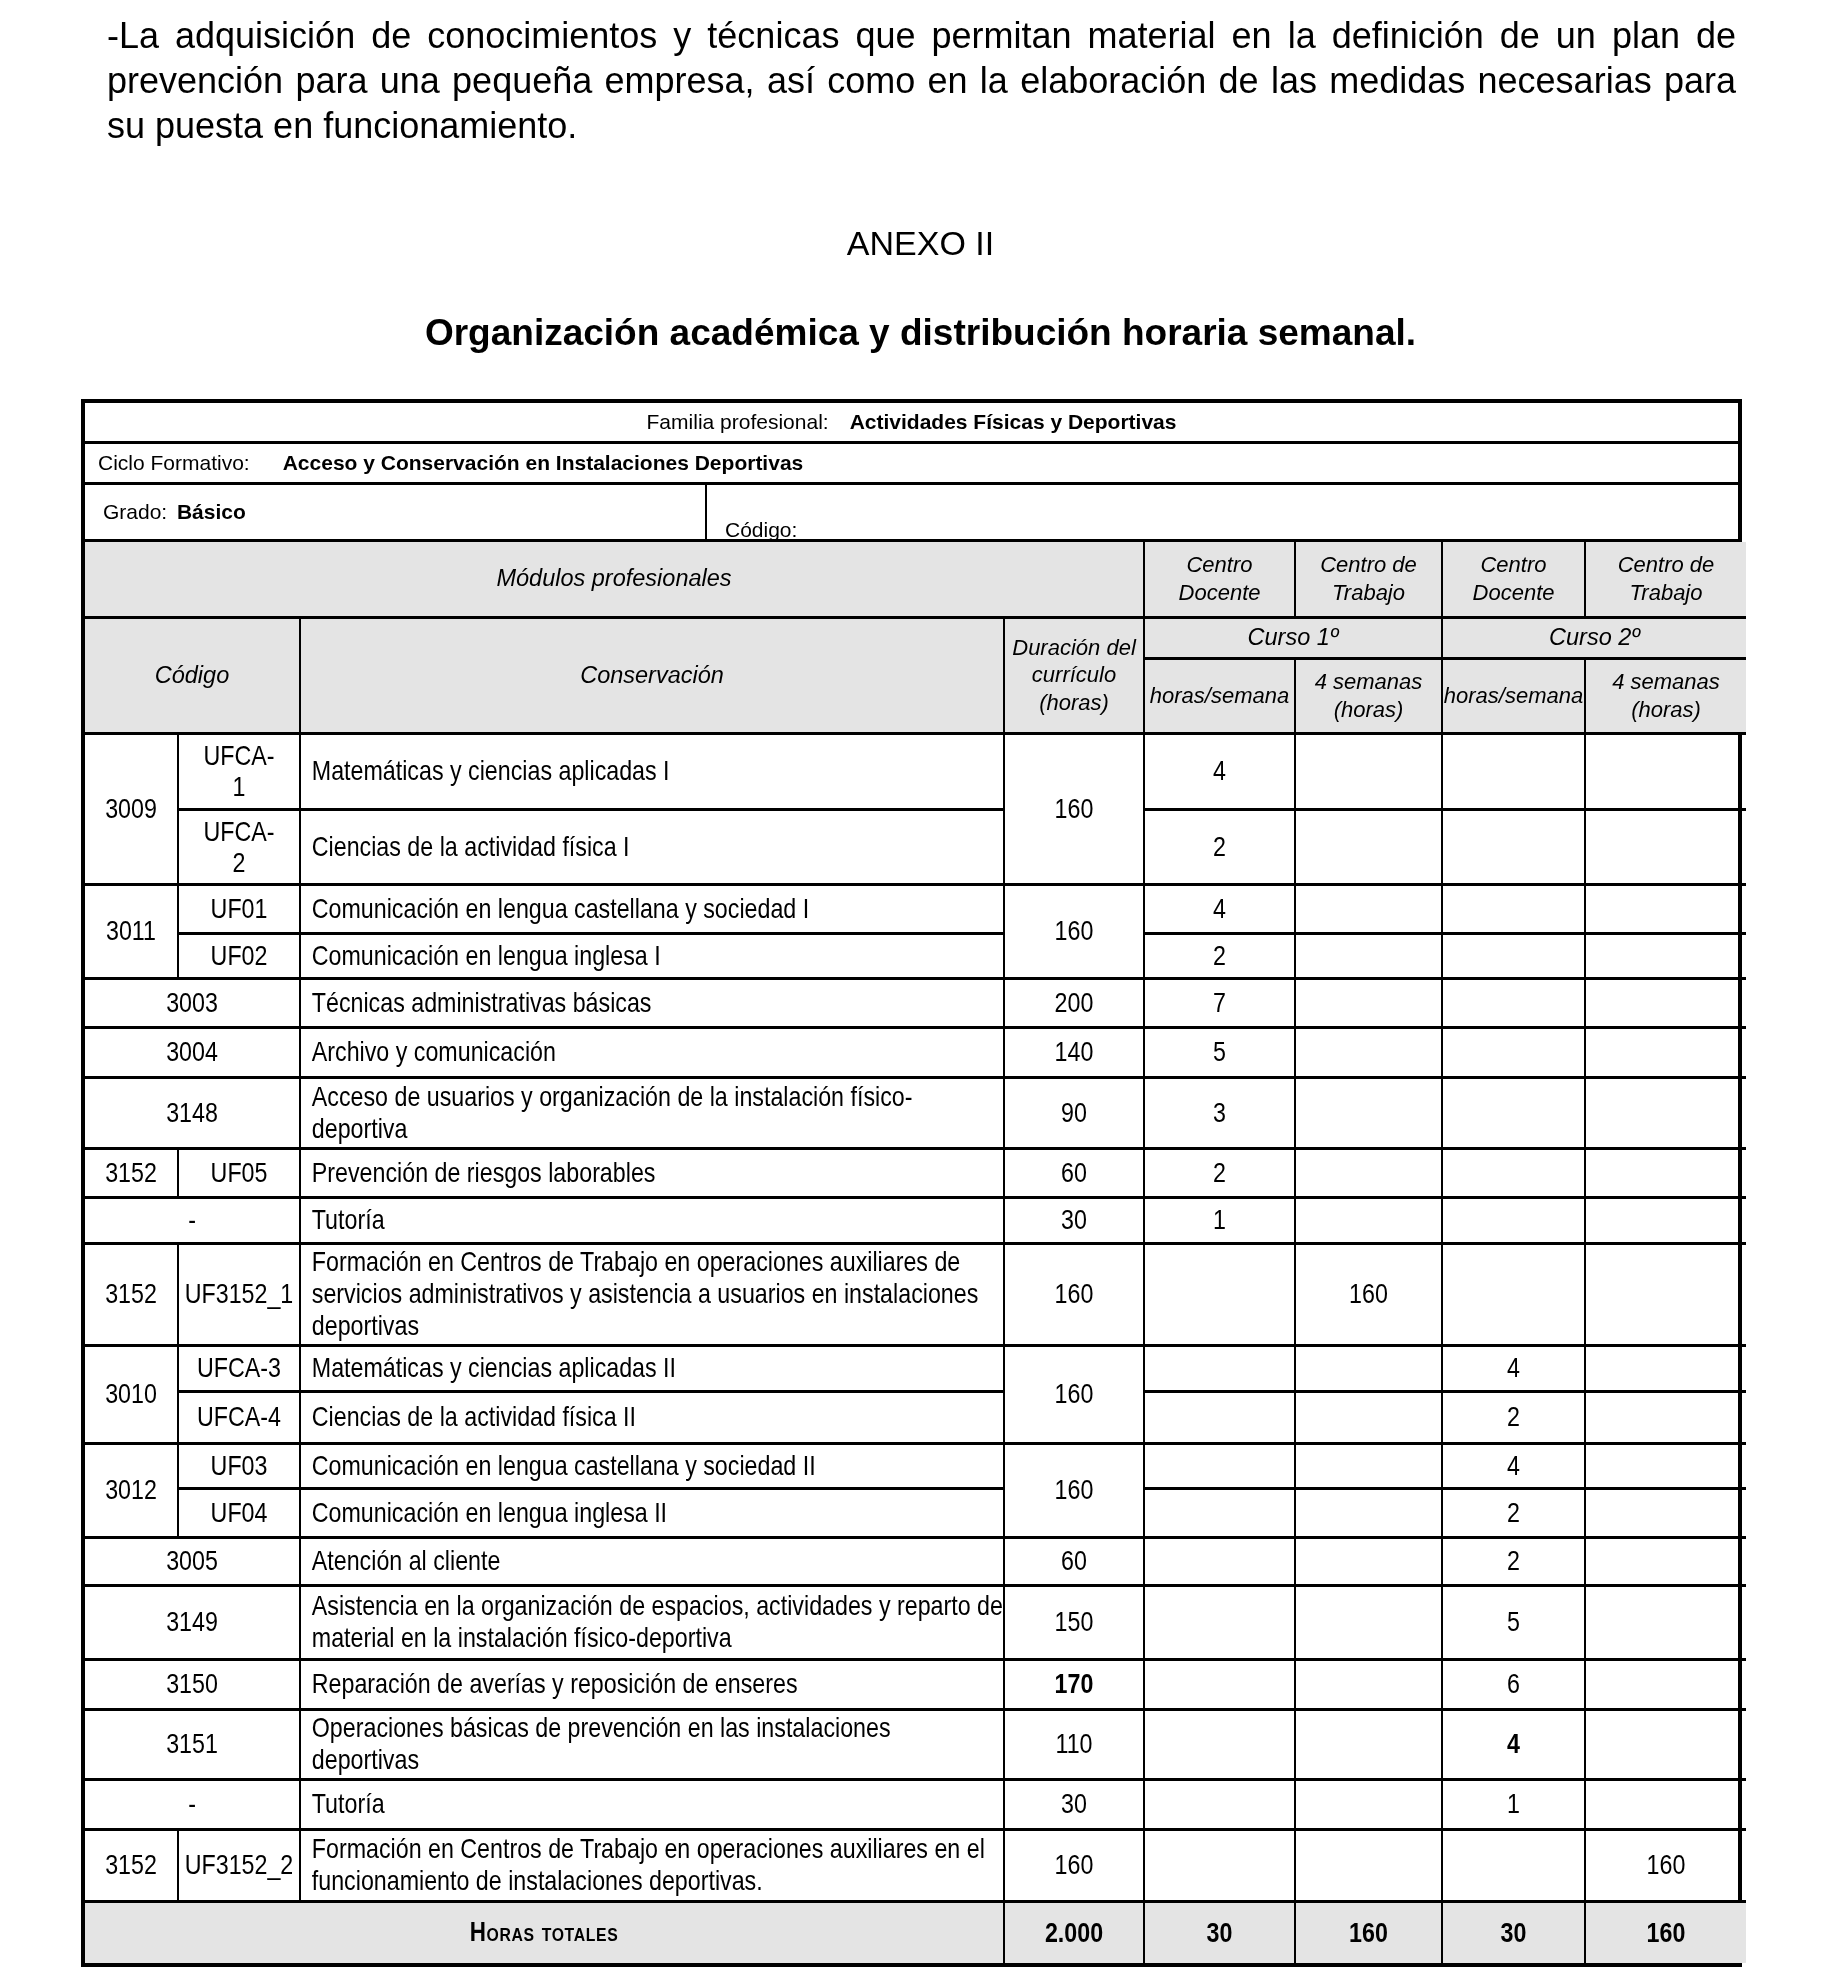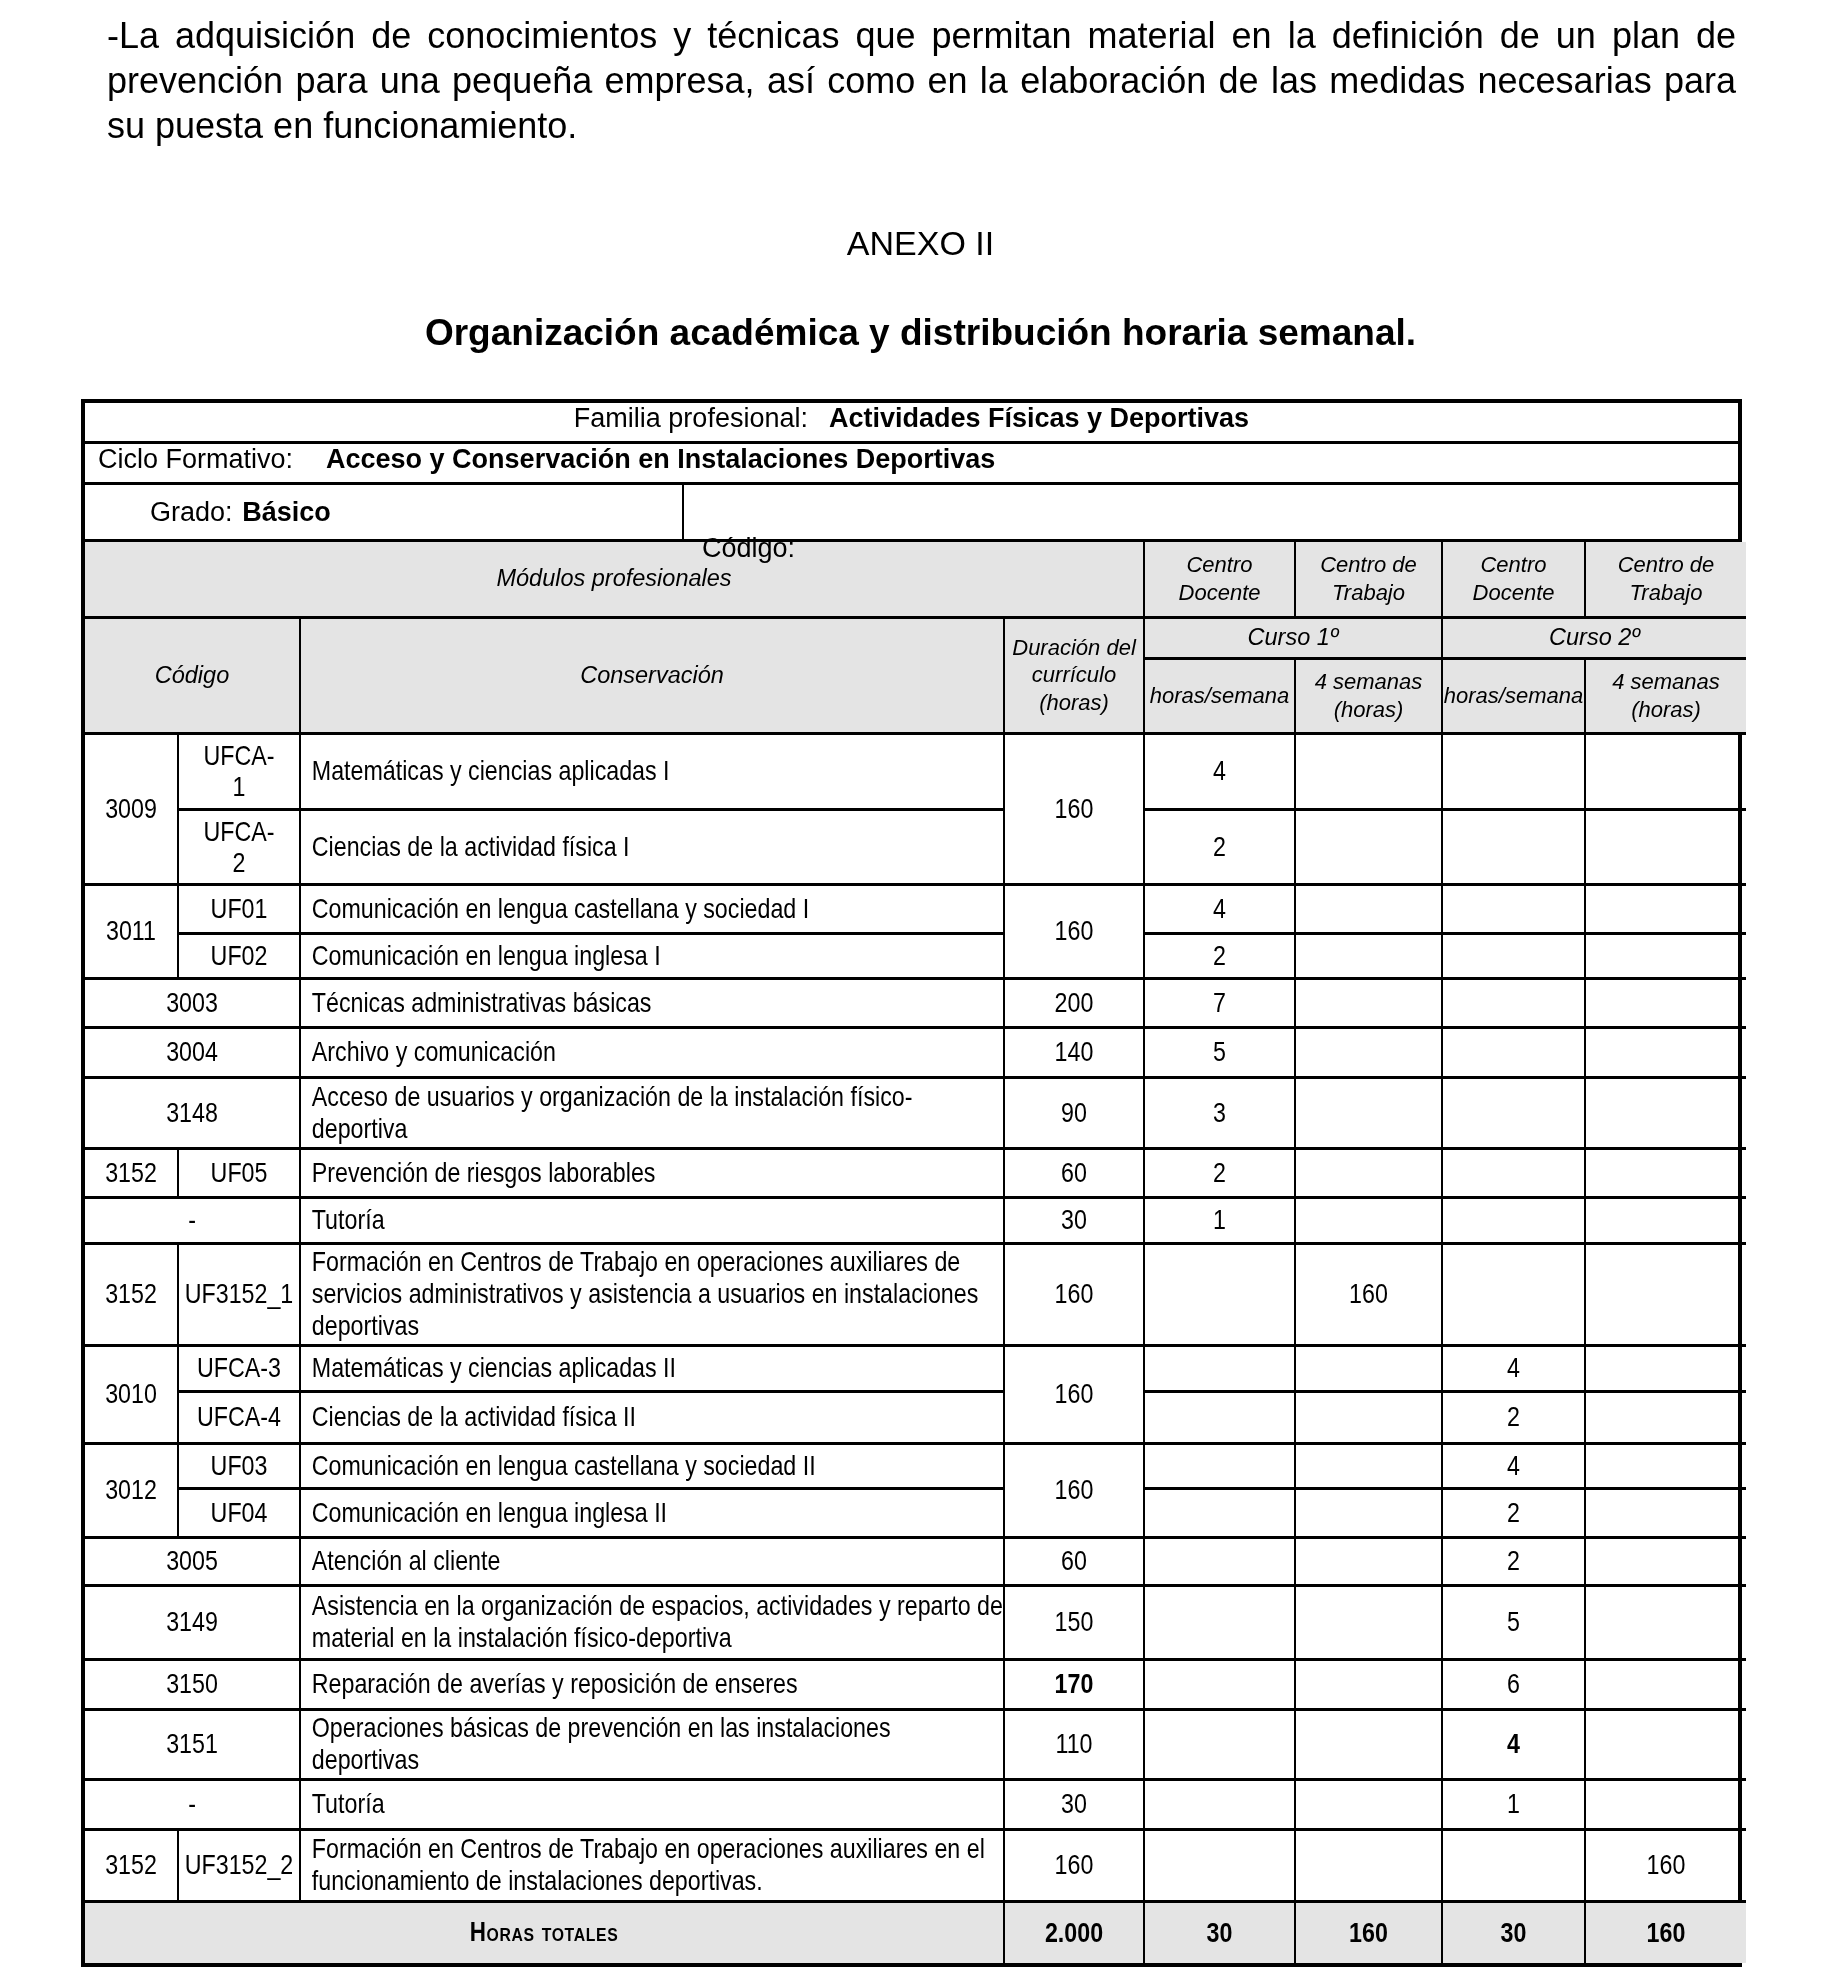--- a/index.html
+++ b/index.html
@@ -17,27 +17,27 @@
   .sect-title{
     margin-top:49px;text-align:center;font-size:37px;font-weight:bold;
   }
   
   .tablewrap{
     margin:45px 0 0 81px;width:1661px;
     border:4px solid #000;box-sizing:border-box;background:#fff;
   }
   .hrow{
     box-sizing:border-box;border-bottom:3.2px solid #000;
-    display:flex;align-items:flex-start;font-size:27px;white-space:nowrap;
+    display:flex;align-items:center;font-size:21px;white-space:nowrap;
   }
   .hrow-familia{height:41px;justify-content:center;}
   .hrow-ciclo{height:41px;padding-left:13px;gap:12px;}
   .hrow-grado{height:57px;padding:0;}
   .gcell{height:100%;display:flex;align-items:center;padding-left:18px;box-sizing:border-box;}
-  .g1{width:552px;border-right:2.4px solid #000;margin-left:47px;}
+  .g1{width:622px;border-right:2.4px solid #000;}
   .g2{width:503px;border-right:2.4px solid #000;}
   .g3{flex:1;margin-top:36px;}
   .bv{font-weight:bold;}
   .gap26{margin-left:21px;}
   .gap12{margin-left:9.7px;}
 
   table{border-collapse:collapse;border:hidden;width:100%;table-layout:fixed;}
   td{
     border:2.4px solid #000;border-top-width:3.2px;border-bottom-width:3.2px;
     padding:0;vertical-align:middle;overflow:hidden;

